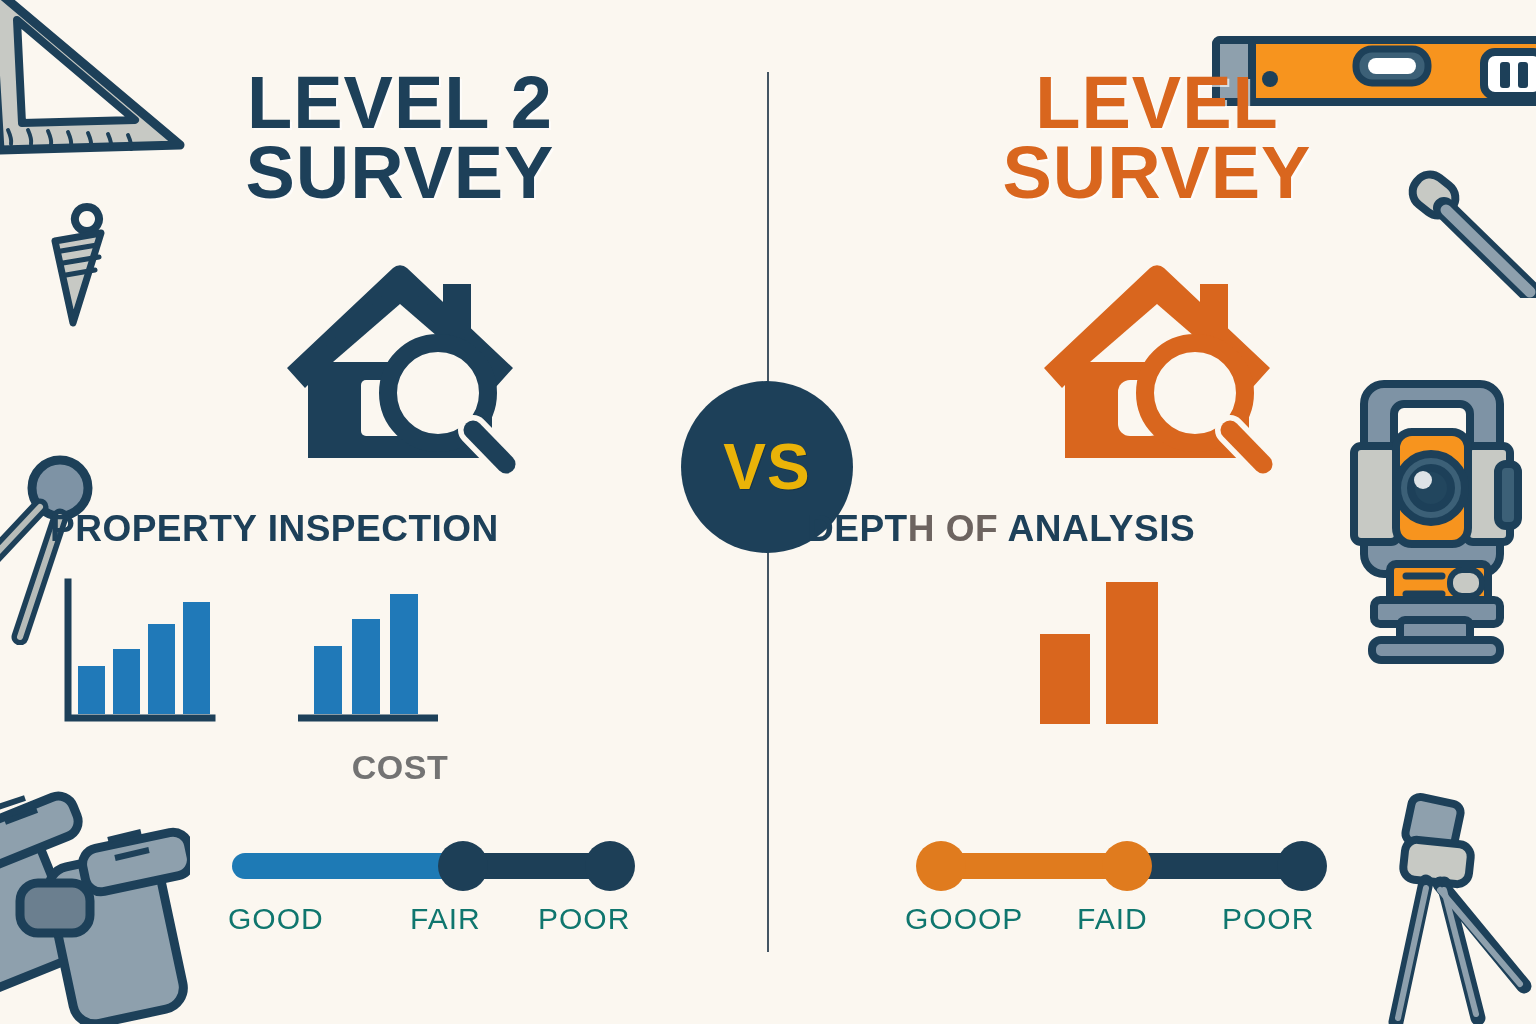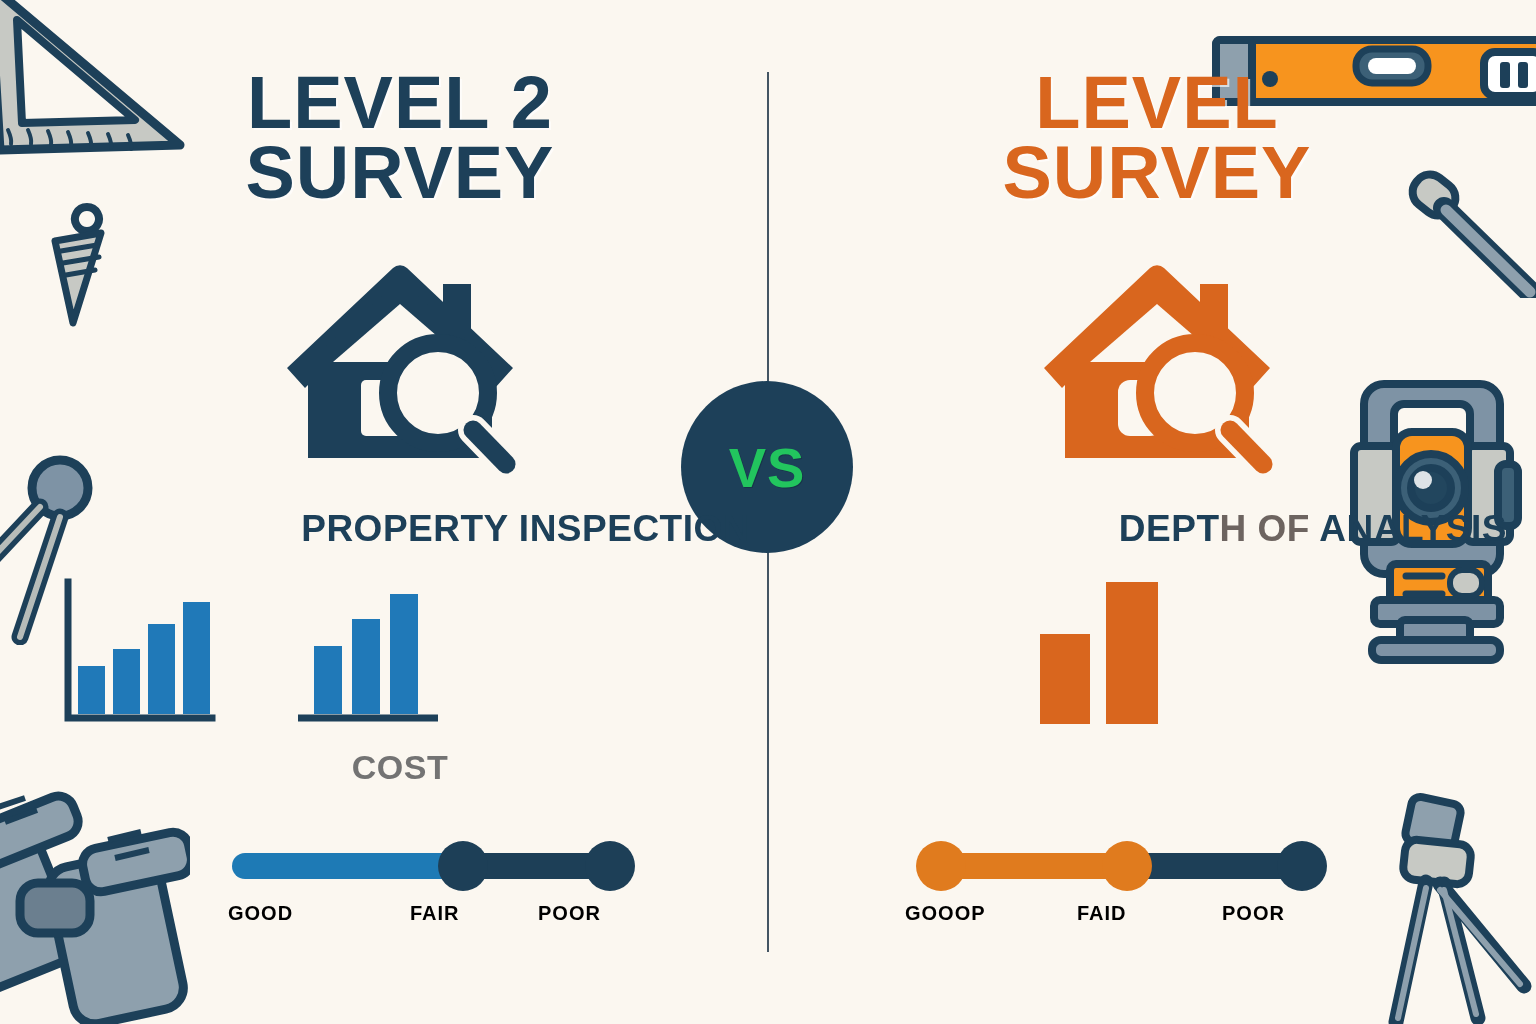--- a/index.html
+++ b/index.html
@@ -66,21 +66,21 @@
     position: absolute;
     top: 250px;
     width: 700px;
     text-align: center;
   }
 
   .sublabel {
     position: absolute;
     top: 508px;
     width: 700px;
-    text-align: right;
+    text-align: left;
     font-size: 37px;
     font-weight: bold;
     letter-spacing: 0.5px;
     color: #1d4059;
     text-transform: uppercase;
   }
   .sublabel .muted { color: #6d6460; }
 
   .charts {
     position: absolute;
@@ -110,39 +110,39 @@
   }
 
   .scale {
     position: absolute;
     top: 902px;
     width: 700px;
     height: 48px;
   }
   .scale span {
     position: absolute;
-    font-size: 20px;
-    font-weight: bold;
+    font-size: 30px;
+    font-weight: normal;
     letter-spacing: 1px;
-    color: #000000;
+    color: #0f766e;
     text-transform: uppercase;
     white-space: nowrap;
   }
 
   
   .vs-badge {
     position: absolute;
     left: 681px;
     top: 381px;
     width: 172px;
     height: 172px;
     border-radius: 50%;
     background: #1d4059;
-    color: #22c55e;
-    font-size: 56px;
+    color: #eab308;
+    font-size: 64px;
     font-weight: bold;
     letter-spacing: 1px;
     display: flex;
     align-items: center;
     justify-content: center;
     text-shadow: 1px 1px 0 rgba(0,0,0,0.18);
   }
 </style>
 </head>
 <body>

